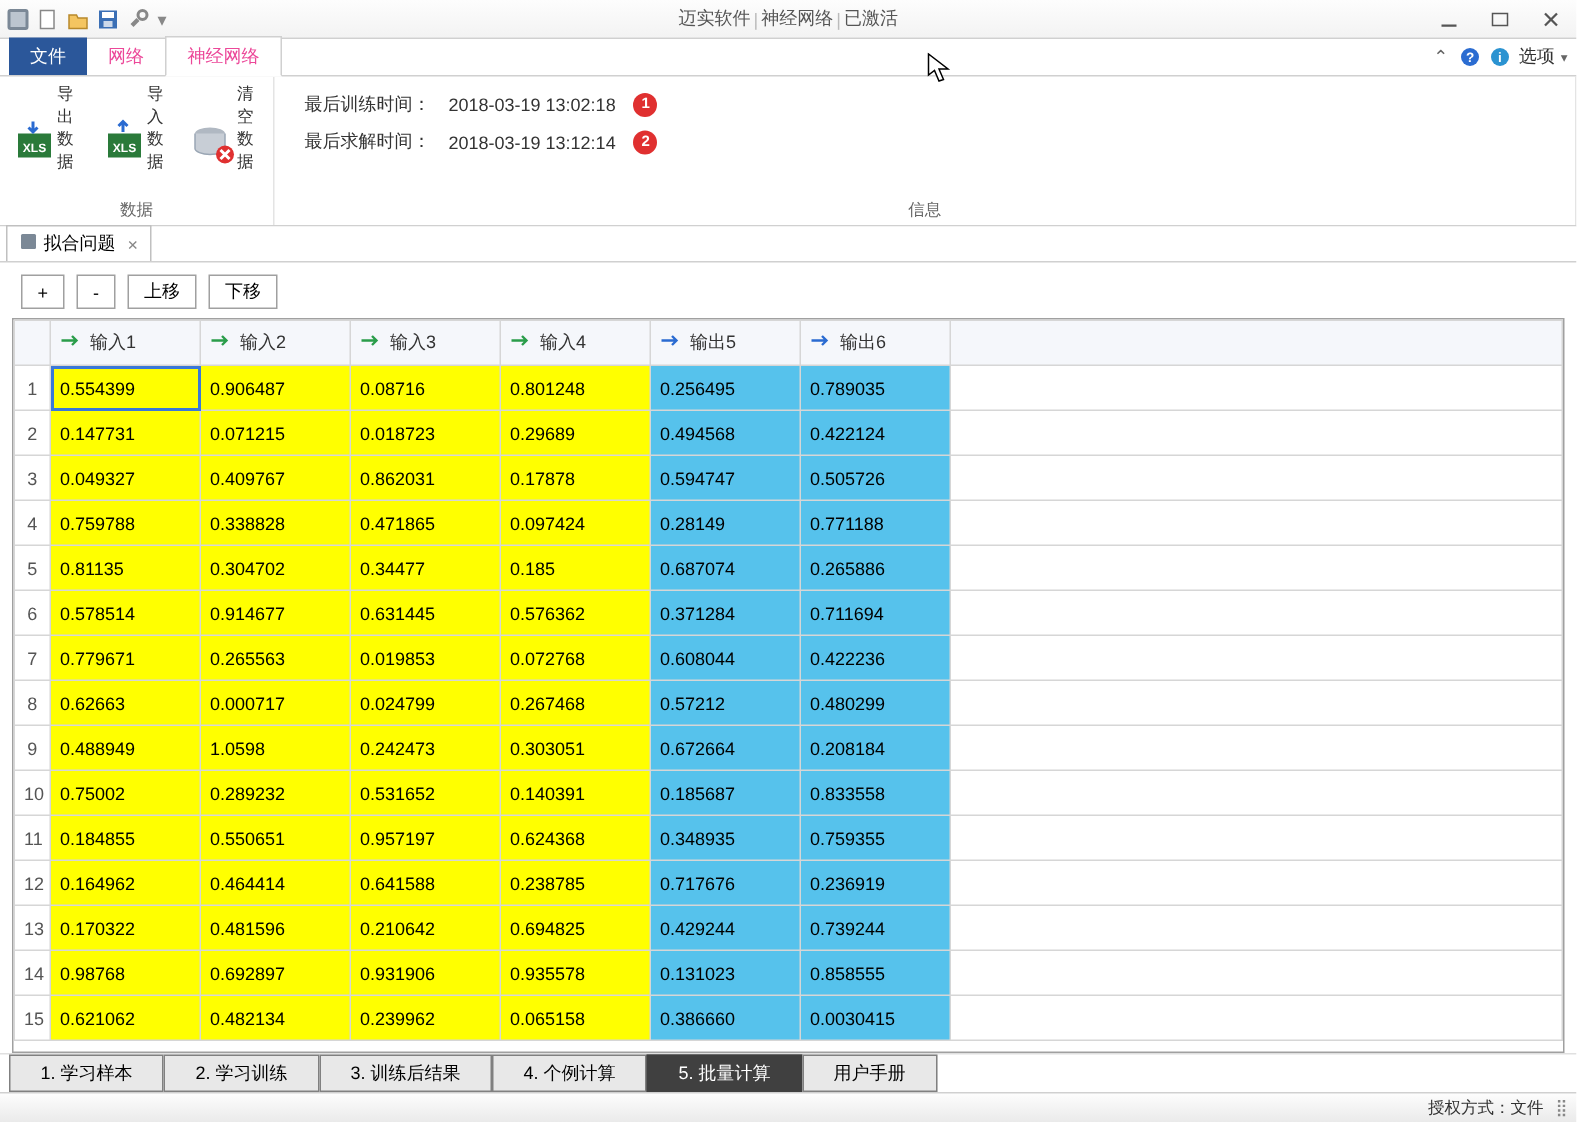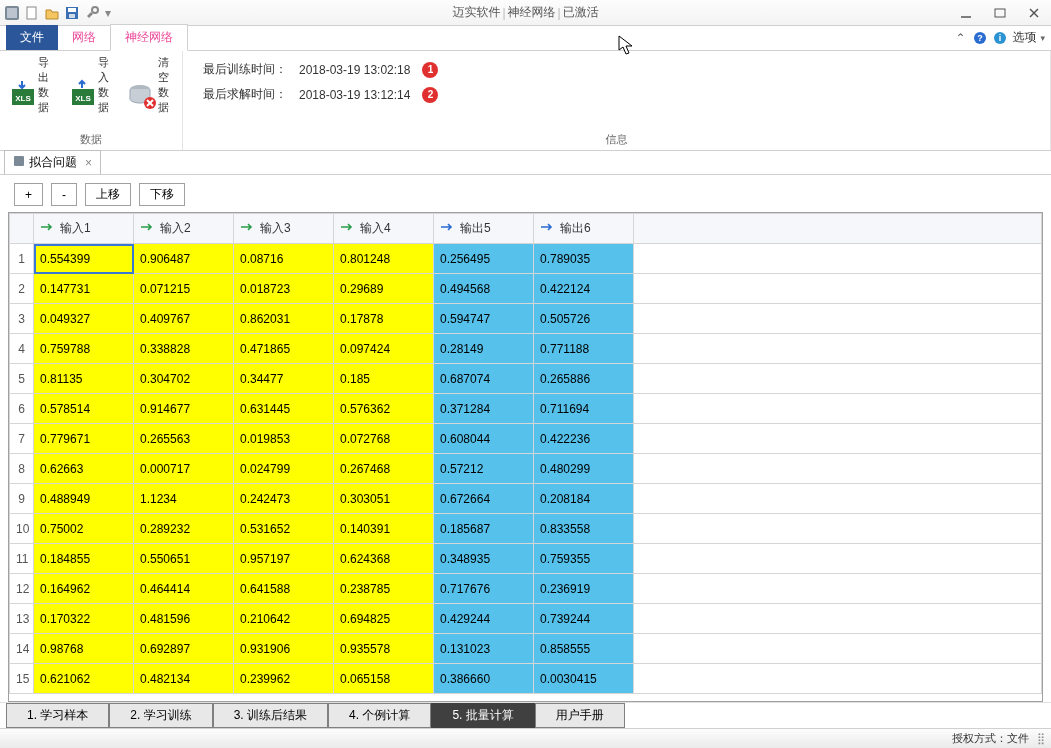--- a/index.html
+++ b/index.html
@@ -344,21 +344,21 @@
             <td class="col-in">0.000717</td>
             <td class="col-in">0.024799</td>
             <td class="col-in">0.267468</td>
             <td class="col-out">0.57212</td>
             <td class="col-out">0.480299</td>
             <td></td>
           </tr>
           <tr>
             <td class="rownum">9</td>
             <td class="col-in">0.488949</td>
-            <td class="col-in">1.1234</td>
+            <td class="col-in">1.0598</td>
             <td class="col-in">0.242473</td>
             <td class="col-in">0.303051</td>
             <td class="col-out">0.672664</td>
             <td class="col-out">0.208184</td>
             <td></td>
           </tr>
           <tr>
             <td class="rownum">10</td>
             <td class="col-in">0.75002</td>
             <td class="col-in">0.289232</td>

